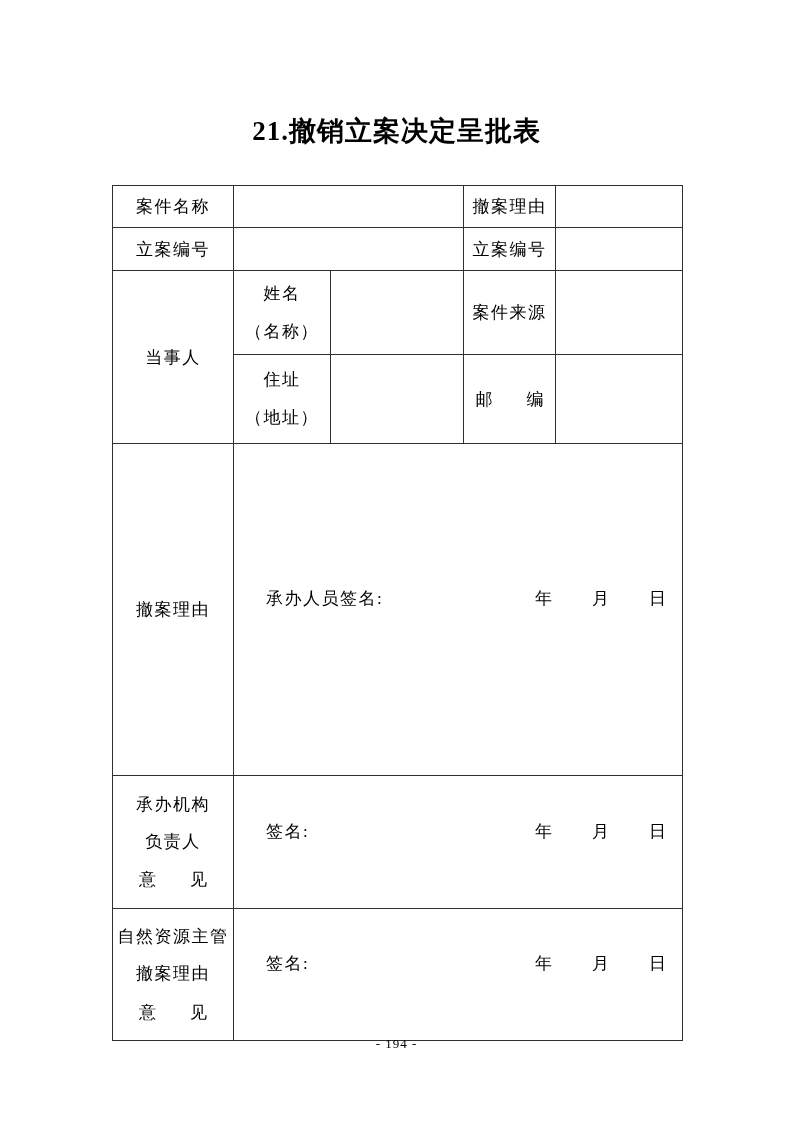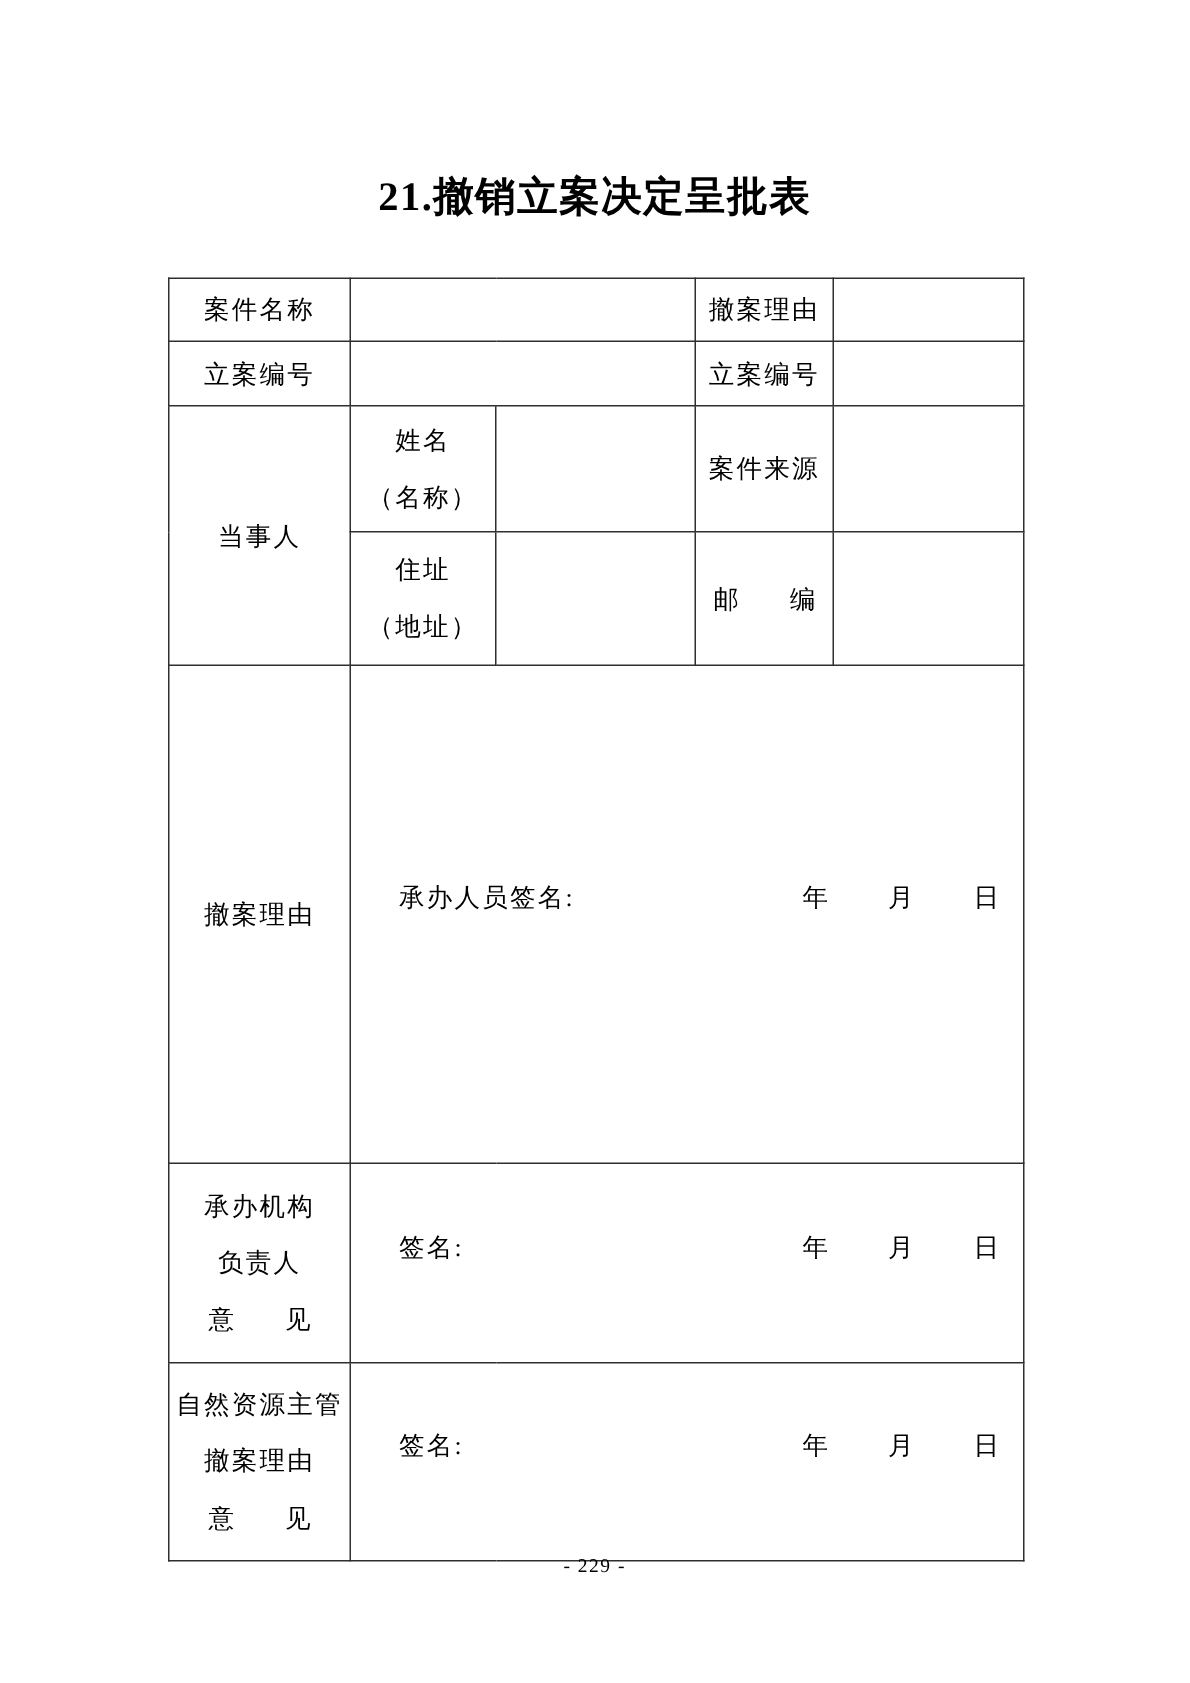--- a/index.html
+++ b/index.html
@@ -188,13 +188,13 @@
           <span>年</span>
           <span>月</span>
           <span>日</span>
         </span>
       </div>
     </td>
   </tr>
 </tbody>
   </table>
 
-<div class="page-footer">- 229 -</div>
+<div class="page-footer">- 194 -</div>
 
 </body></html>

